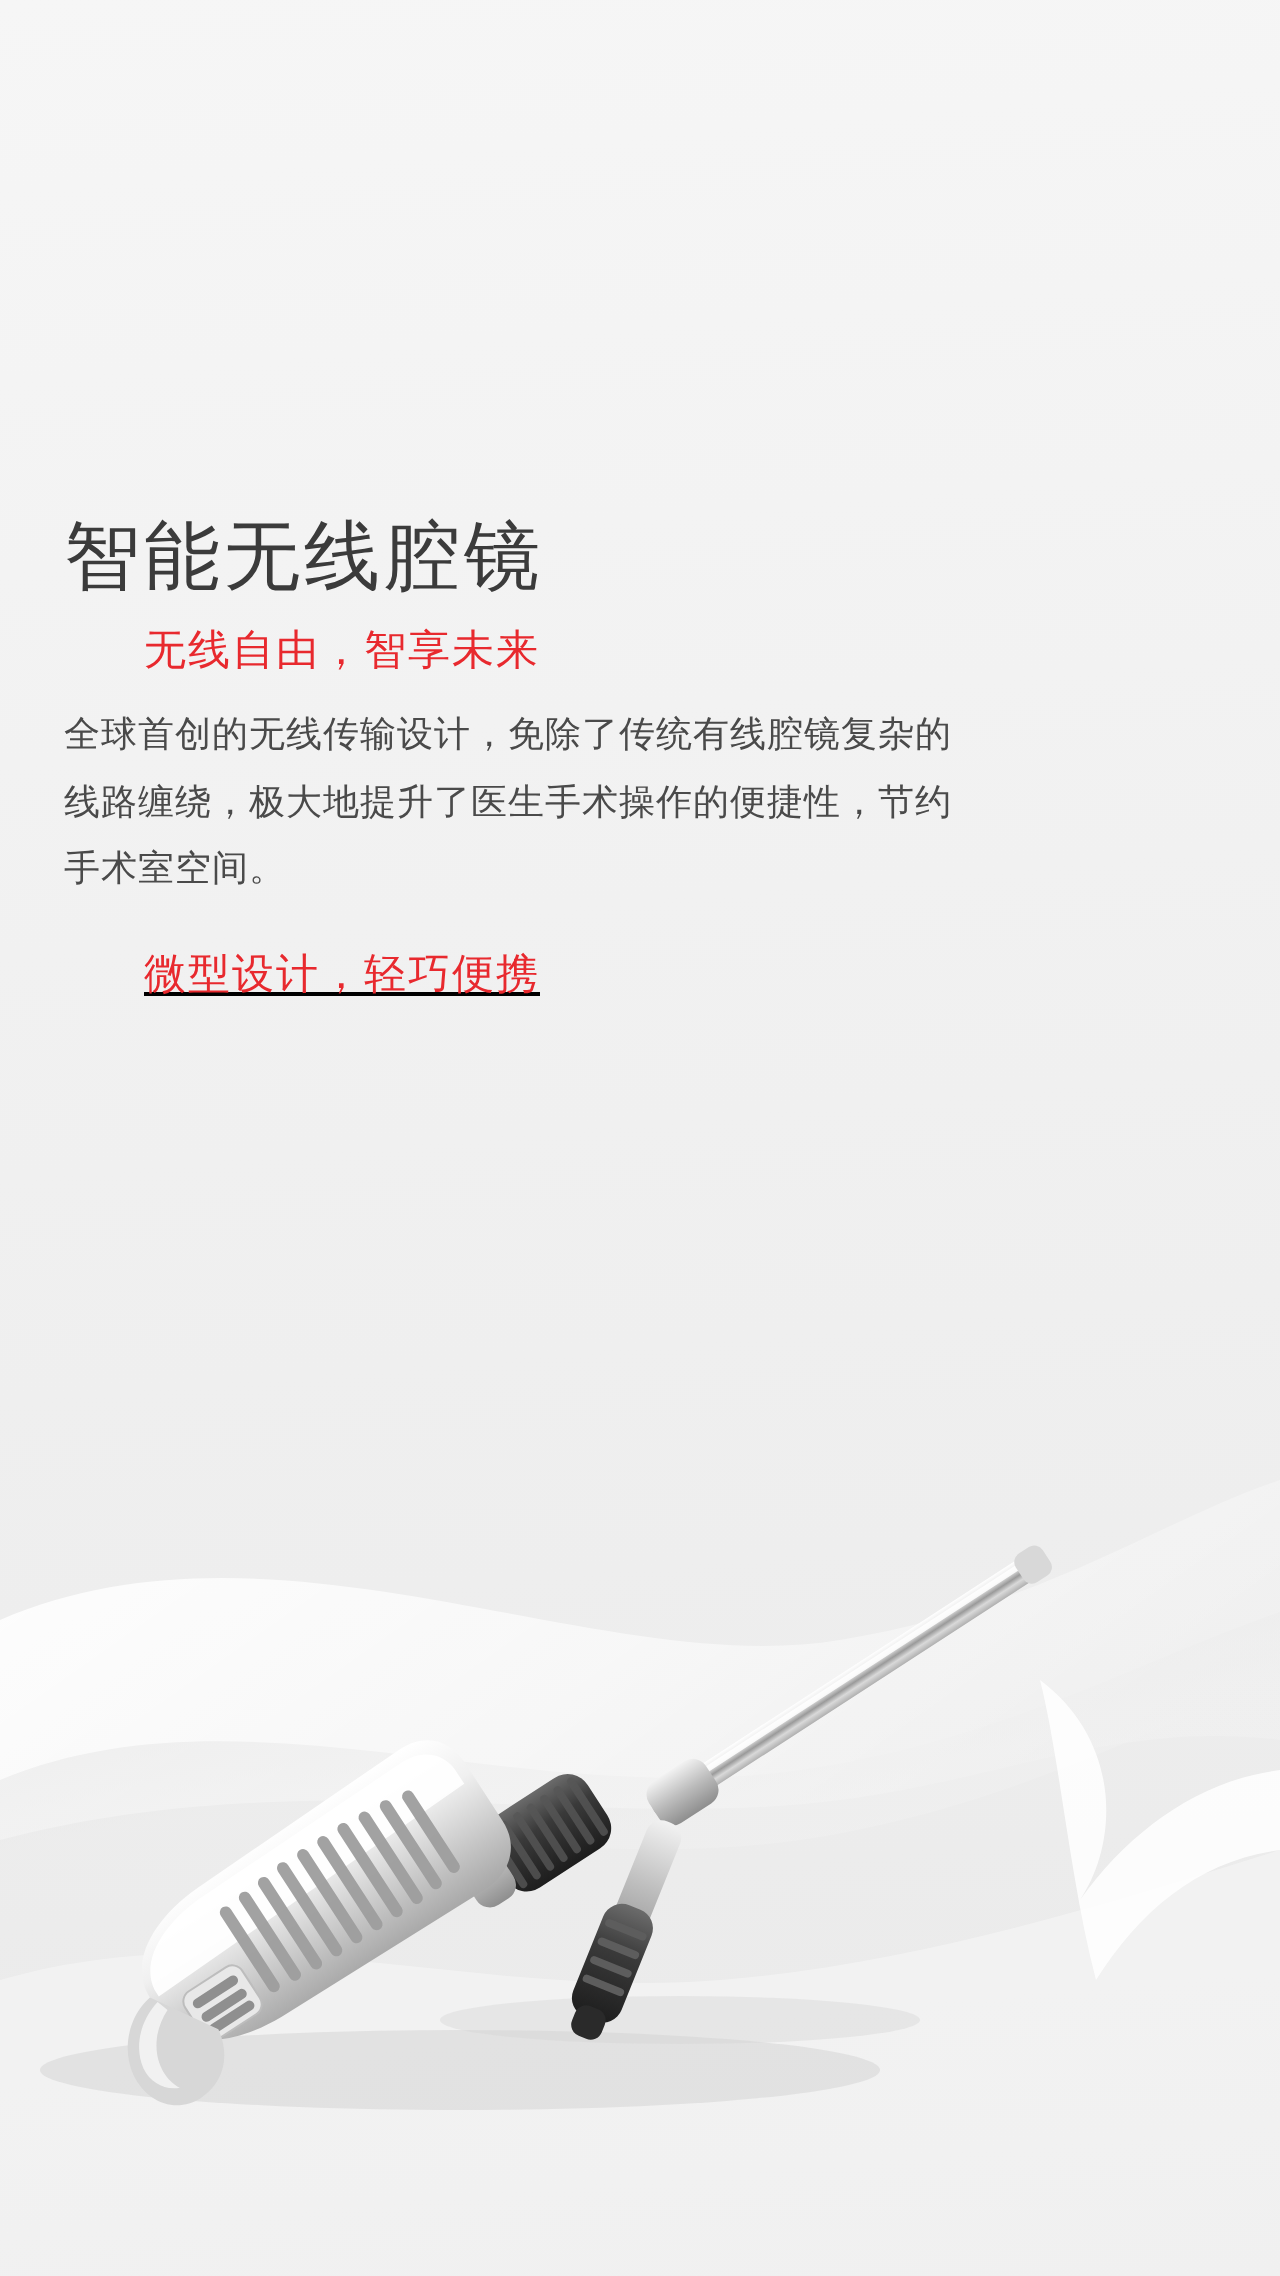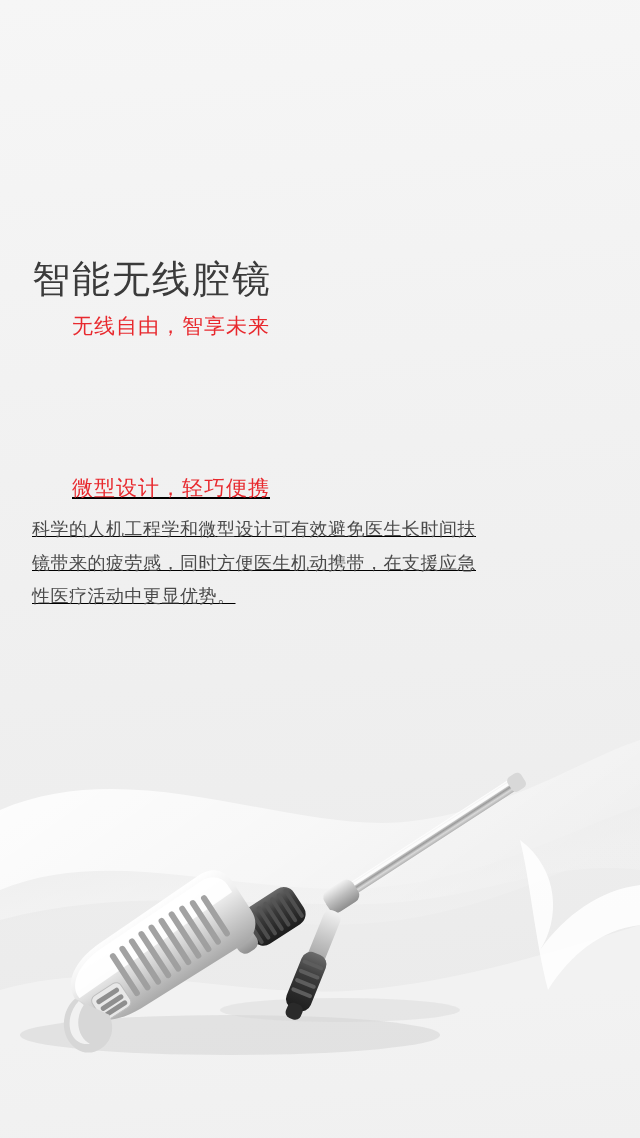--- a/index.html
+++ b/index.html
@@ -101,25 +101,25 @@
     <path d="M520,150 C560,180 560,230 540,260 C565,225 600,200 640,195 L640,235 C600,240 570,265 548,300 C535,250 530,190 520,150 Z" fill="#ffffff" opacity="0.85"></path>
     <path d="M0,300 C120,265 240,310 360,300 C460,292 560,260 640,235 L640,448 L0,448 Z" fill="#ffffff" opacity="0.35"></path>
   </svg>
 
   <div class="content">
 
     <h1 class="title">智能无线腔镜</h1>
 
     <div class="section sec1">
       <div class="sec-head">无线自由，智享未来</div>
+      <div class="sec-body">全球首创的无线传输设计，免除了传统有线腔镜复杂的线路缠绕，极大地提升了医生手术操作的便捷性，节约手术室空间。</div>
     </div>
 
     <div class="section sec2">
       <div class="sec-head">微型设计，轻巧便携</div>
-      <div class="sec-body">科学的人机工程学和微型设计可有效避免医生长时间扶镜带来的疲劳感，同时方便医生机动携带，在支援应急性医疗活动中更显优势。</div>
     </div>
 
     <div class="section sec3">
     </div>
 
   </div>
 
   <svg class="device" viewBox="0 0 640 330" preserveAspectRatio="none">
     <defs>
       <linearGradient id="shaftG" x1="0" y1="0" x2="0" y2="1">

